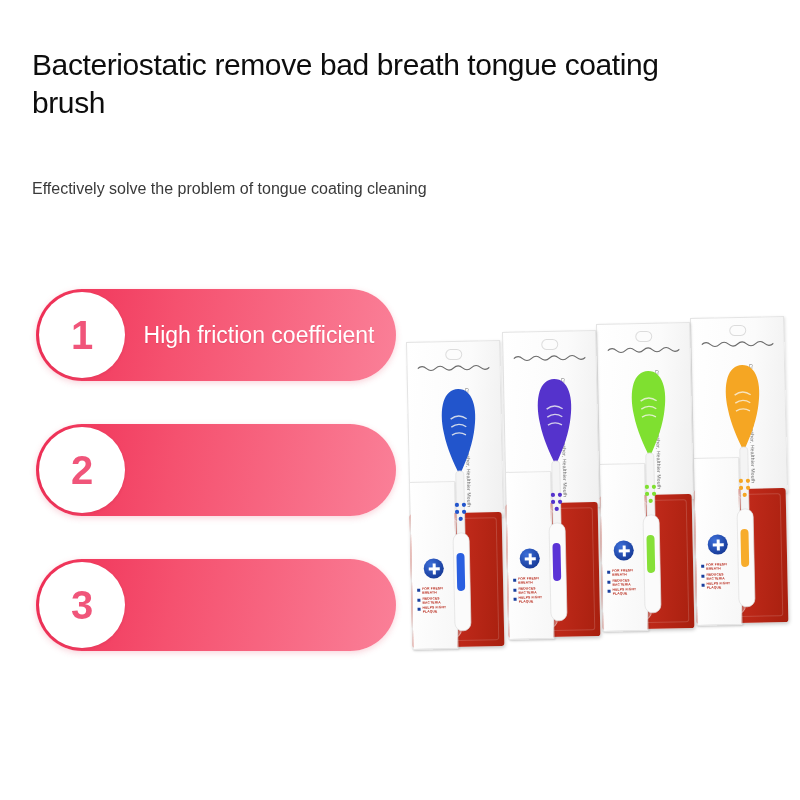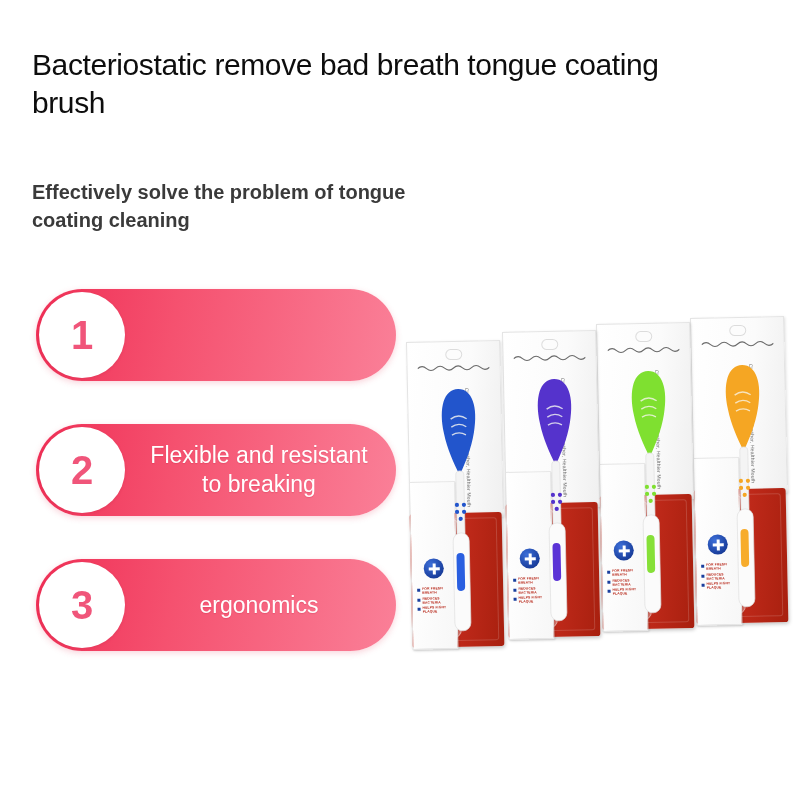--- a/index.html
+++ b/index.html
@@ -26,24 +26,24 @@
     line-height: 1.26;
     color: #0d0d0d;
     font-weight: 400;
     letter-spacing: -0.4px;
   }
   .subhead {
     position: absolute;
     left: 32px;
     top: 178px;
     width: 420px;
-    font-size: 20px;
+    font-size: 16px;
     line-height: 1.42;
     color: #3a3a3a;
-    font-weight: 700;
+    font-weight: 400;
   }
 
   
   .features {
     position: absolute;
     left: 36px;
     top: 289px;
     width: 360px;
   }
   .pill {
@@ -288,34 +288,33 @@
 
 <div class="headline">Bacteriostatic remove bad breath tongue coating brush</div>
 <div class="subhead">Effectively solve the problem of tongue coating cleaning</div>
 
 <div class="features">
 
   <div class="pill">
     <div class="pill-circle">
       <span class="pill-num">1</span>
     </div>
+    <div class="pill-label">High friction coefficient</div>
   </div>
 
   <div class="pill">
     <div class="pill-circle">
       <span class="pill-num">2</span>
     </div>
-    <div class="pill-label">Flexible and resistant to breaking</div>
   </div>
 
   <div class="pill">
     <div class="pill-circle">
       <span class="pill-num">3</span>
     </div>
-    <div class="pill-label">ergonomics</div>
   </div>
 
 </div>
 
 <div class="photo">
 
   <div class="pack p1">
     <div class="card-white">
       <div class="hang-hole"></div>
       <svg class="tear" viewBox="0 0 72 8">

